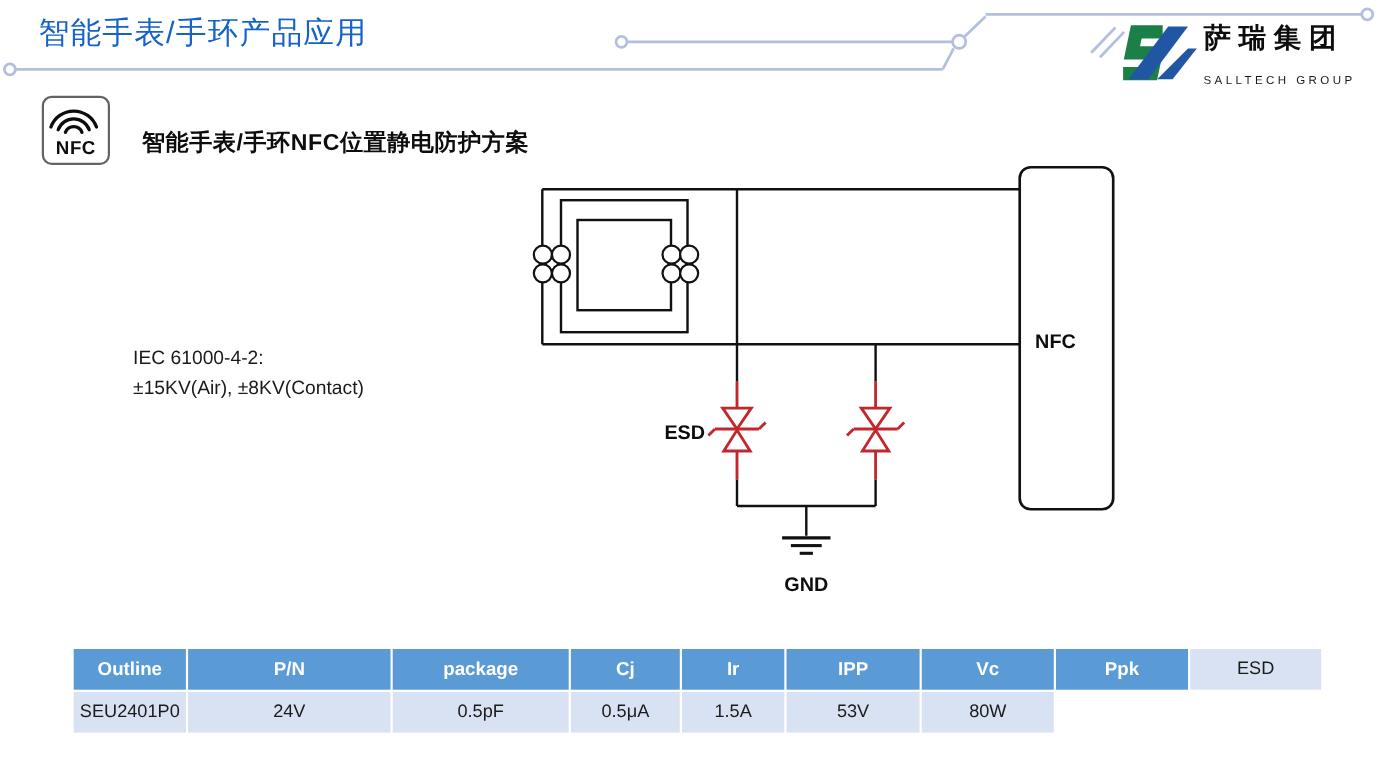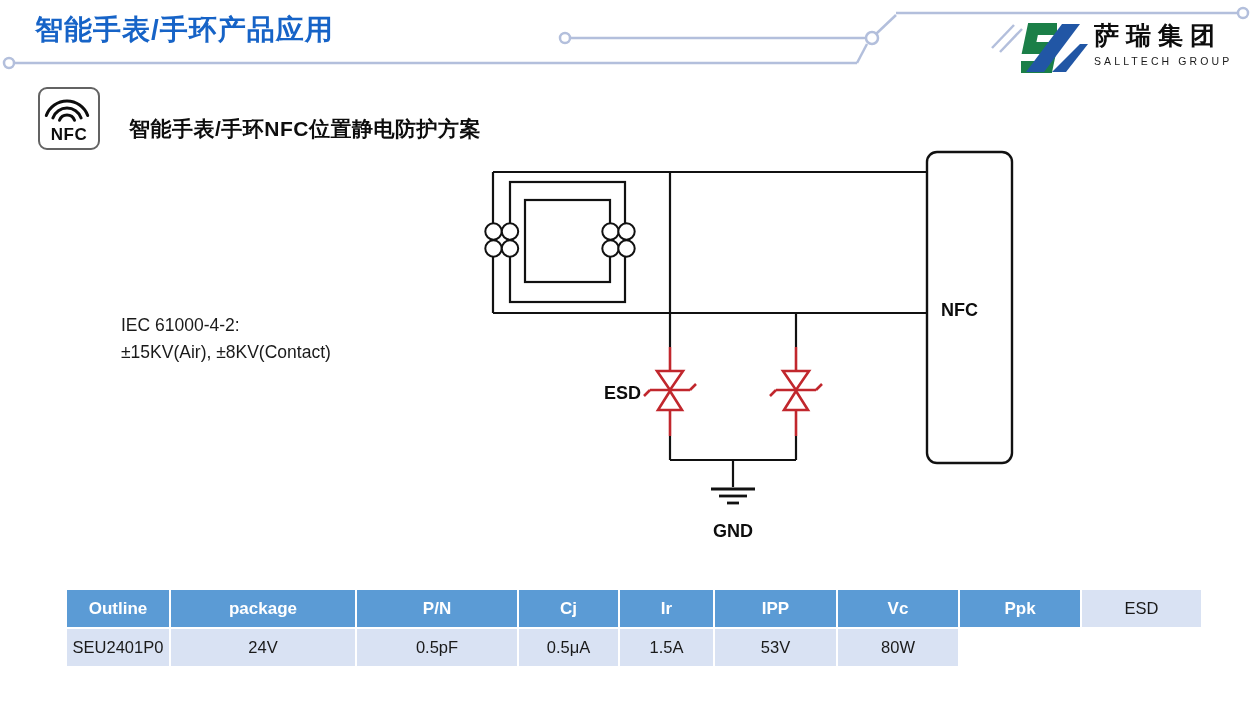--- a/index.html
+++ b/index.html
@@ -2,26 +2,26 @@
 <html><head>
 <meta charset="utf-8">
 <style>
   html,body{margin:0;padding:0;background:#fff;}
   .slide{
     position:relative;width:1255px;height:702px;background:#ffffff;
     font-family:"Liberation Sans",sans-serif;overflow:hidden;color:#111;
   }
   .page-title{
     position:absolute;left:35px;top:11px;margin:0;
-    font-size:28px;font-weight:bold;color:#1663c7;letter-spacing:1px;white-space:nowrap;
+    font-size:28px;font-weight:normal;color:#1663c7;letter-spacing:1px;white-space:nowrap;
   }
   .gfx{position:absolute;left:0;top:0;pointer-events:none;}
   .logo-text{position:absolute;left:1094px;top:23px;width:150px;line-height:1;}
   .logo-cn{font-size:25px;font-weight:bold;letter-spacing:7px;color:#0d0d0d;white-space:nowrap;}
-  .logo-en{font-size:10.5px;letter-spacing:3.1px;color:#1a1a1a;margin-top:8px;white-space:nowrap;}
+  .logo-en{font-size:10.5px;letter-spacing:3.1px;color:#1a1a1a;margin-top:20px;white-space:nowrap;}
   .nfc-badge{
     position:absolute;left:38px;top:87px;width:58px;height:59px;
     border:2px solid #636363;border-radius:9px;background:#fff;
     display:flex;flex-direction:column;align-items:center;justify-content:flex-end;
   }
   .nfc-badge-label{font-size:17px;font-weight:bold;color:#0d0d0d;margin-bottom:3px;letter-spacing:0.5px;}
   .section-heading{
     position:absolute;left:117px;top:103px;margin:12px;
     font-size:21px;font-weight:bold;color:#0d0d0d;letter-spacing:0.5px;white-space:nowrap;
   }
@@ -143,22 +143,22 @@
 
   <h2 class="section-heading">智能手表/手环NFC位置静电防护方案</h2>
 
   <div class="iec-note">
     <div>IEC 61000-4-2:</div>
     <div>±15KV(Air), ±8KV(Contact)</div>
   </div>
 
   <div class="spec-table">
     <div class="th">Outline</div>
+    <div class="th">P/N</div>
     <div class="th">package</div>
-    <div class="th">P/N</div>
     <div class="th">Cj</div>
     <div class="th">Ir</div>
     <div class="th">IPP</div>
     <div class="th">Vc</div>
     <div class="th">Ppk</div>
     <div class="td">ESD</div>
     <div class="td">SEU2401P0</div>
     <div class="td">24V</div>
     <div class="td">0.5pF</div>
     <div class="td">0.5μA</div>

